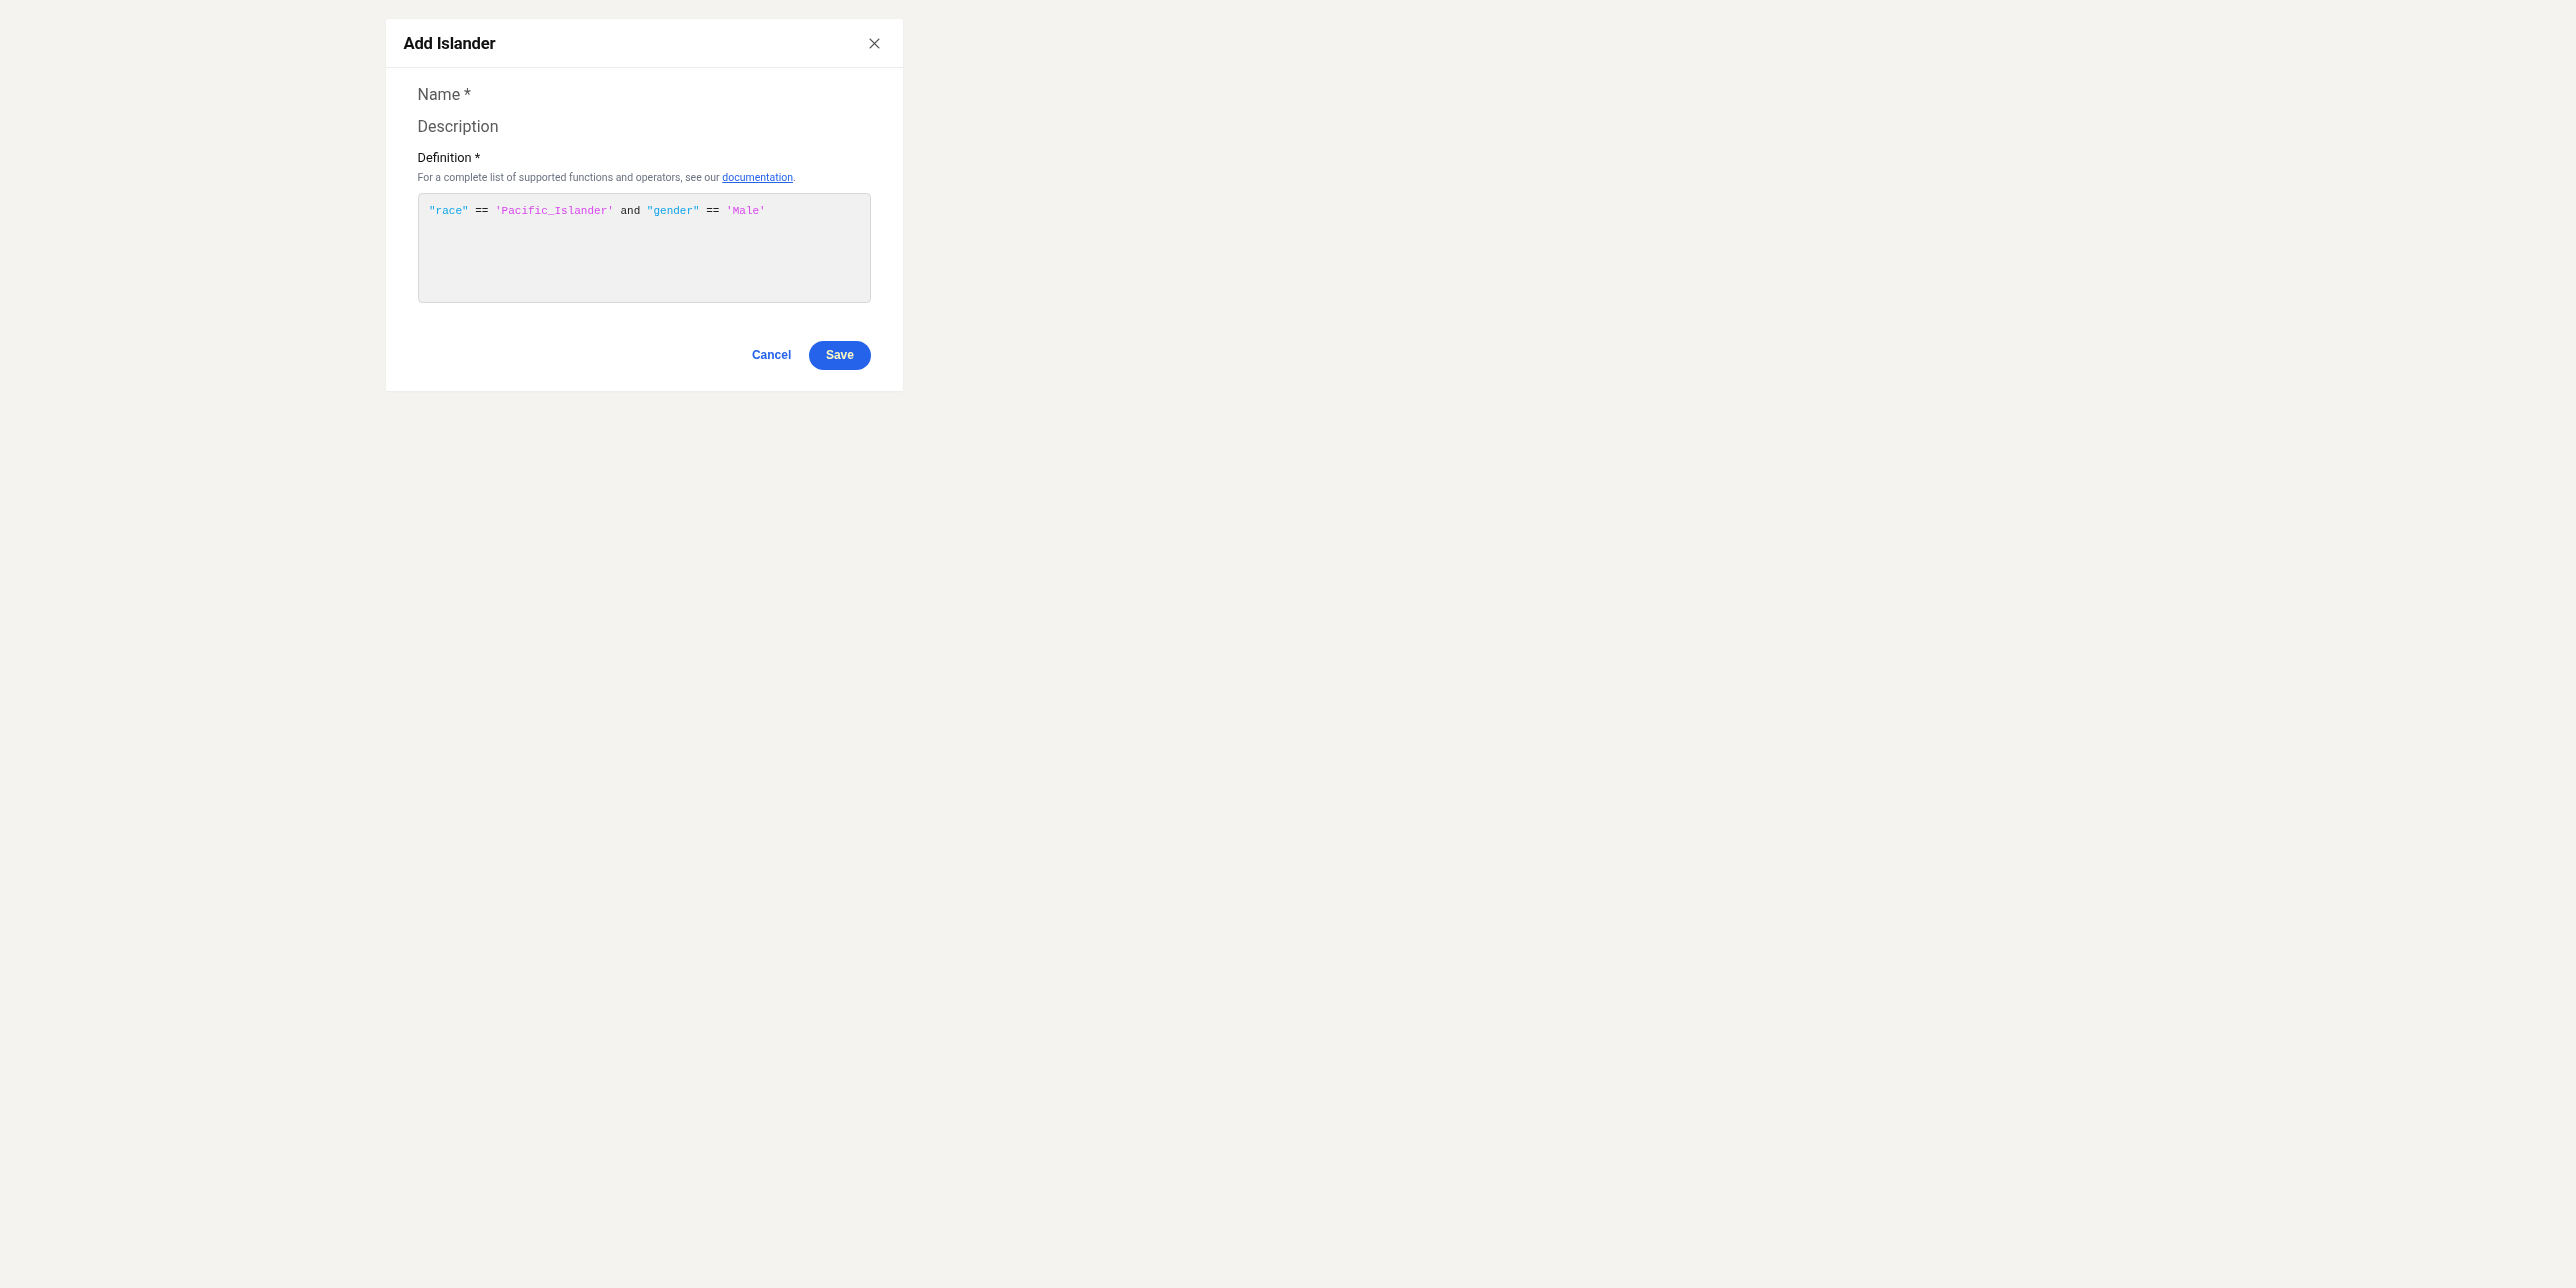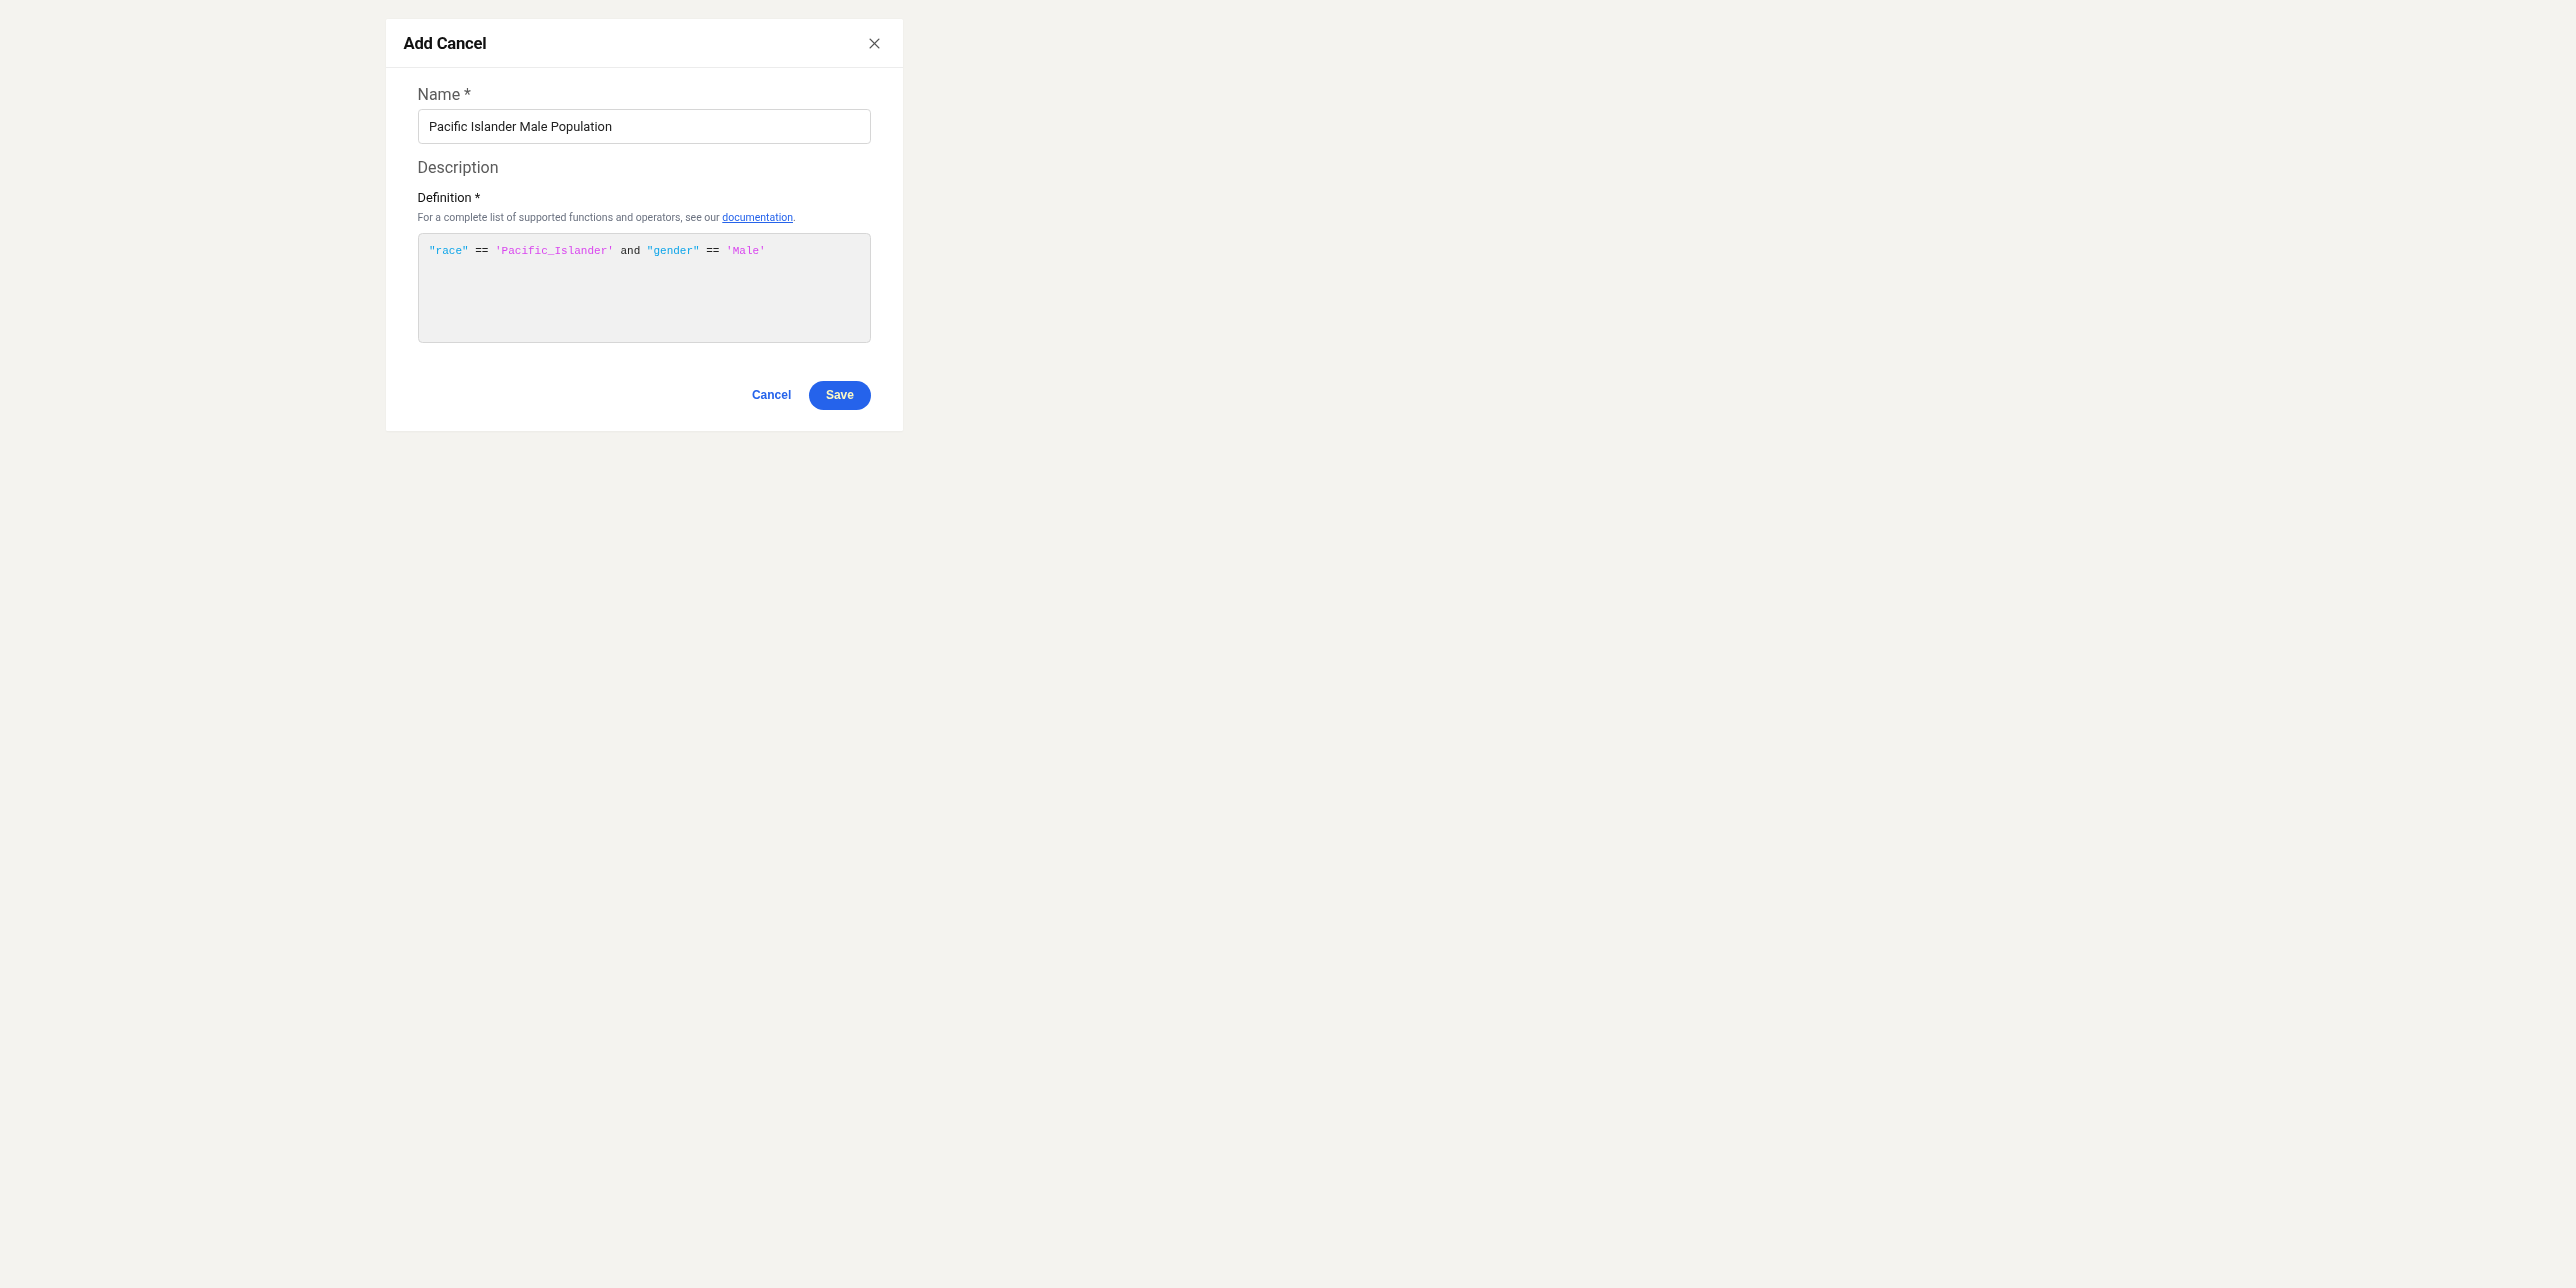--- a/index.html
+++ b/index.html
@@ -127,34 +127,33 @@
   .btn-save {
     background: #2563eb;
     color: #fef9c3;
   }
 </style>
 </head>
 <body>
 
 <div class="modal">
   <div class="modal-header">
-    <h1 class="modal-title">Add Cancel</h1>
+    <h1 class="modal-title">Add Islander</h1>
     <button class="close-btn" aria-label="Close">
       <svg viewBox="0 0 24 24" fill="none" stroke="currentColor" stroke-width="2.2" stroke-linecap="round">
         <line x1="5" y1="5" x2="19" y2="19"></line>
         <line x1="19" y1="5" x2="5" y2="19"></line>
       </svg>
     </button>
   </div>
 
   <div class="modal-body">
 
     <div class="field">
       <label class="field-label">Name *</label>
-      <input type="text" class="text-input" value="Pacific Islander Male Population" style="">
     </div>
 
     <div class="field">
       <label class="field-label">Description</label>
     </div>
 
     <div class="field">
       <label class="field-label strong">Definition *</label>
       <p class="help-text">
         <span>For a complete list of supported functions and operators, see our </span><a href="#">documentation</a><span>.</span>

